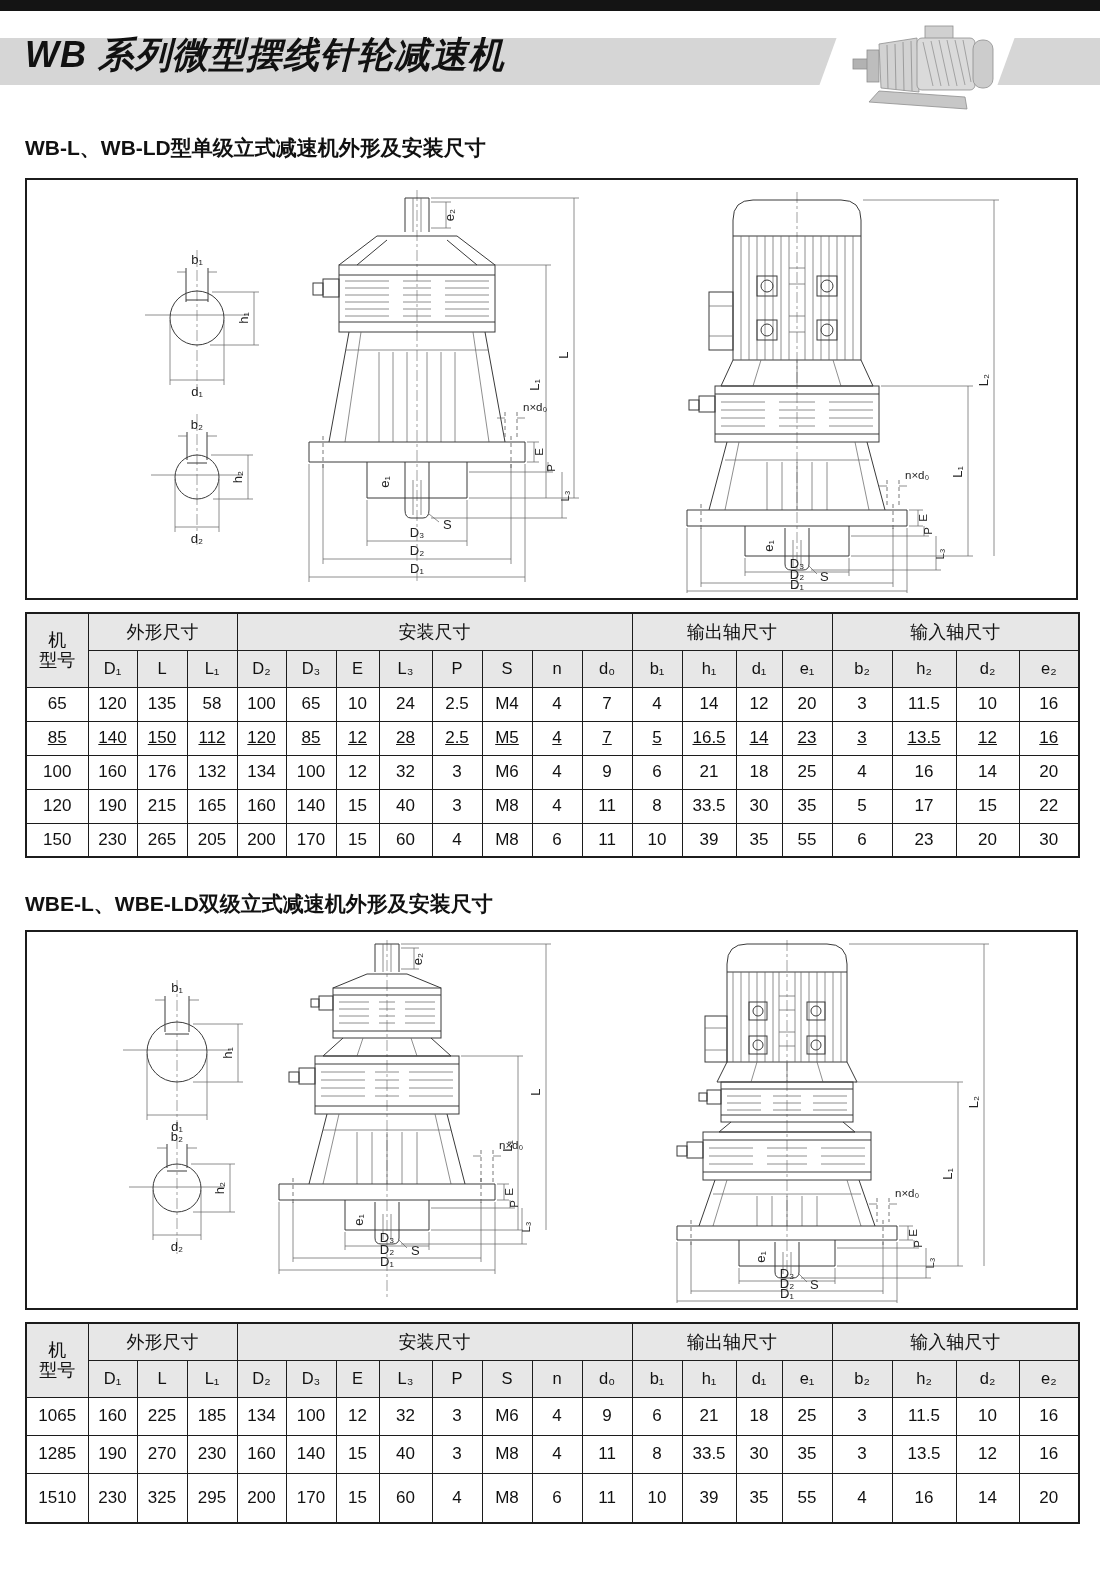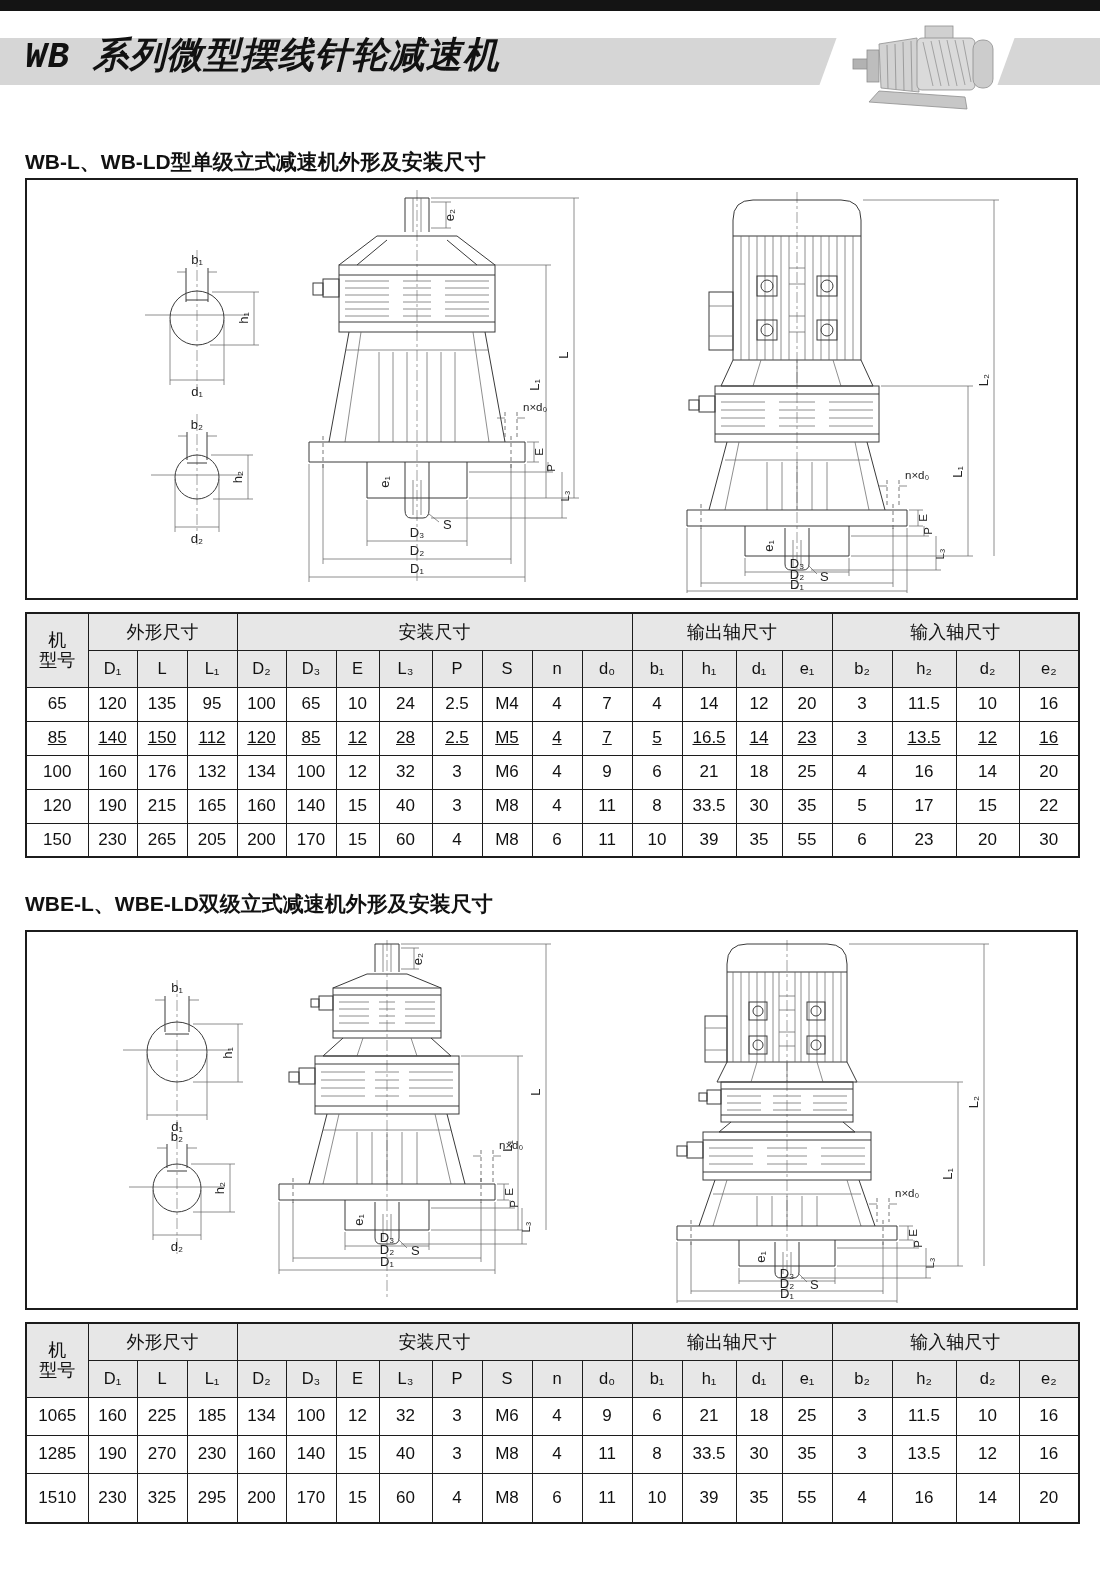--- a/index.html
+++ b/index.html
@@ -2,21 +2,21 @@
 <html><head>
 <meta charset="utf-8">
 <style>
   html,body{margin:0;padding:0;background:#fff;}
   body{width:1100px;height:1583px;position:relative;font-family:"Liberation Sans","DejaVu Sans",sans-serif;color:#111;overflow:hidden;}
   .abs{position:absolute;}
   
   #topbar{left:0;top:0;width:1100px;height:11px;background:#141414;}
   #band{left:0;top:38px;width:1100px;height:47px;background:#d6d6d6;}
   #band-gap{left:828px;top:38px;width:178px;height:47px;background:#ffffff;transform:skewX(-20deg);}
-  #page-title{left:25px;top:31px;font-size:36px;font-weight:bold;font-style:italic;letter-spacing:1px;white-space:nowrap;font-family:Liberation Mono, monospace;}
+  #page-title{left:25px;top:31px;font-size:36px;font-weight:bold;font-style:italic;letter-spacing:1px;white-space:nowrap;}
   #product-photo{left:845px;top:12px;}
   
   .sec-head{left:25px;font-size:21px;font-weight:bold;white-space:nowrap;}
   
   .draw-box{border:2px solid #1c1c1c;background:#fff;}
   #draw1{left:25px;top:178px;width:1049px;height:418px;}
   #draw2{left:25px;top:930px;width:1049px;height:376px;}
   svg.draw{display:block;}
   svg.draw line,svg.draw path,svg.draw rect,svg.draw circle,svg.draw polygon{stroke:#3a3a3a;stroke-width:1;fill:none;}
   svg.draw .thin{stroke:#6a6a6a;stroke-width:.75;}
@@ -61,21 +61,21 @@
         <line x1="86" y1="29" x2="96" y2="74"></line>
       <line x1="94" y1="28" x2="104" y2="74"></line>
         <line x1="102" y1="28" x2="112" y2="74"></line>
       <line x1="110" y1="28" x2="120" y2="73"></line>
         <line x1="118" y1="28" x2="126" y2="70"></line>
     </g>
     <rect x="128" y="28" width="20" height="48" rx="9" fill="#cccccc" stroke="#8e8e8e" stroke-width="0.8"></rect>
   </g>
 </svg>
 
-<div class="abs sec-head" style="top:148px">WB-L、WB-LD型单级立式减速机外形及安装尺寸</div>
+<div class="abs sec-head" style="top:134px">WB-L、WB-LD型单级立式减速机外形及安装尺寸</div>
 
 <div id="draw1" class="abs draw-box">
 <svg class="draw" width="1045" height="414" viewBox="0 0 1045 414">
 
   <g>
     <path class="cl" d="M170,70 V215"></path>
         <path class="thin" d="M118,135 H222"></path>
     <circle cx="170" cy="138" r="27"></circle>
     <path d="M159,88 V122 M181,88 V122 M159,120 H181"></path>
     <path class="thin" d="M150,92 H159 M181,92 H190"></path>
@@ -252,21 +252,21 @@
           <th class="collabel">h₂</th>
           <th class="collabel">d₂</th>
           <th class="collabel">e₂</th>
         </tr>
       </thead>
       <tbody>
         <tr style="height: 34px;">
           <td>65</td>
           <td>120</td>
           <td>135</td>
-          <td>95</td>
+          <td>58</td>
           <td>100</td>
           <td>65</td>
           <td>10</td>
           <td>24</td>
           <td>2.5</td>
           <td>M4</td>
           <td>4</td>
           <td>7</td>
           <td>4</td>
           <td>14</td>

